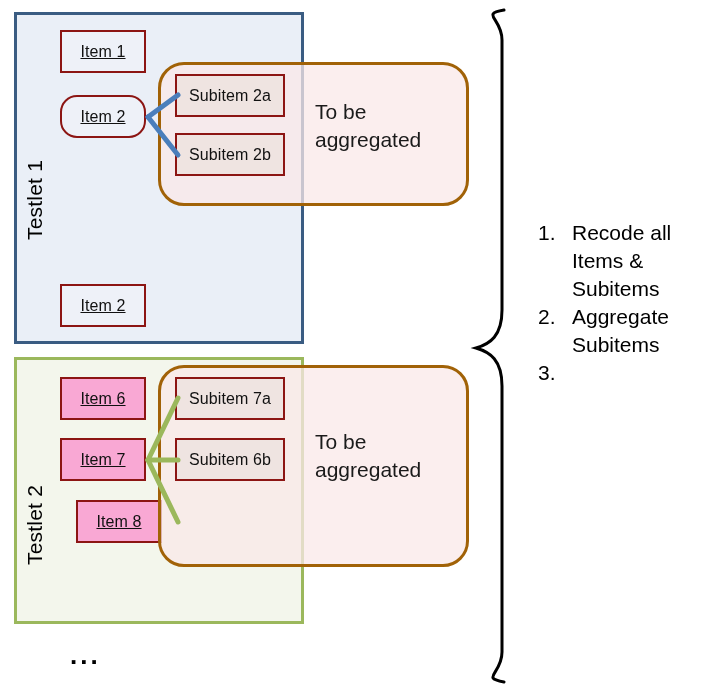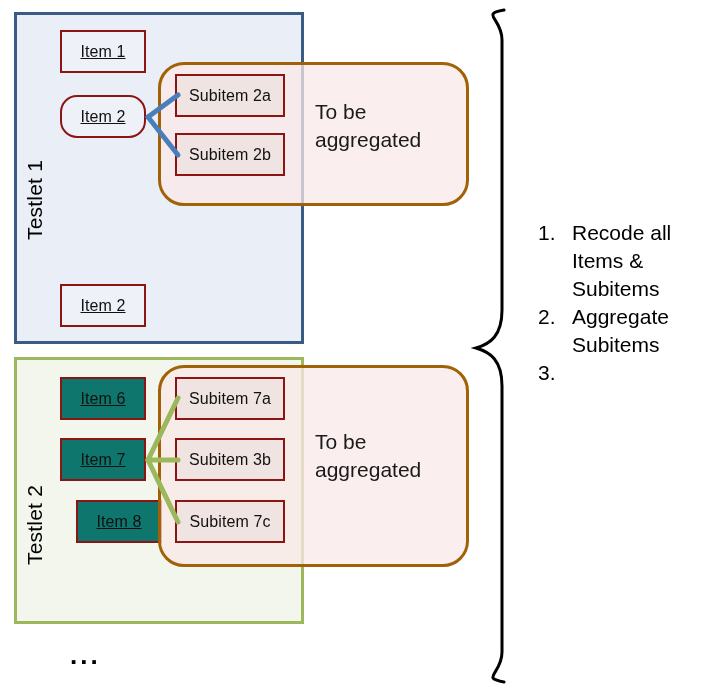--- a/index.html
+++ b/index.html
@@ -112,21 +112,21 @@
     color: #111111;
     letter-spacing: 0.1px;
   }
   .item-box {
     left: 60px;
     width: 86px;
     height: 43px;
     text-decoration: underline;
   }
   .item-box.in-t1 { background: #eef1f8; }
-  .item-box.in-t2 { background: #0f766e; }
+  .item-box.in-t2 { background: #f9a8d4; }
   .subitem-box {
     left: 175px;
     width: 110px;
     height: 43px;
     background: #efe4e1;
   }
 
   
   #connectors {
     position: absolute;
@@ -225,24 +225,21 @@
 
   <div class="agg-region agg-region-2">
     <div class="agg-text">To be
 aggregated</div>
   </div>
 
   <div class="node-box subitem-box" style="top:377px;">
     <span>Subitem 7a</span>
   </div>
   <div class="node-box subitem-box" style="top:438px;">
-    <span>Subitem 3b</span>
-  </div>
-  <div class="node-box subitem-box" style="top:500px;">
-    <span>Subitem 7c</span>
+    <span>Subitem 6b</span>
   </div>
 
   <svg id="connectors" viewBox="0 0 725 692">
 
     <g stroke="#4a7ebb" stroke-width="5" fill="none" stroke-linecap="round">
       <line x1="148" y1="117" x2="178" y2="95"></line>
       <line x1="148" y1="117" x2="178" y2="155"></line>
     </g>
 
     <g stroke="#9bb85c" stroke-width="5" fill="none" stroke-linecap="round">

